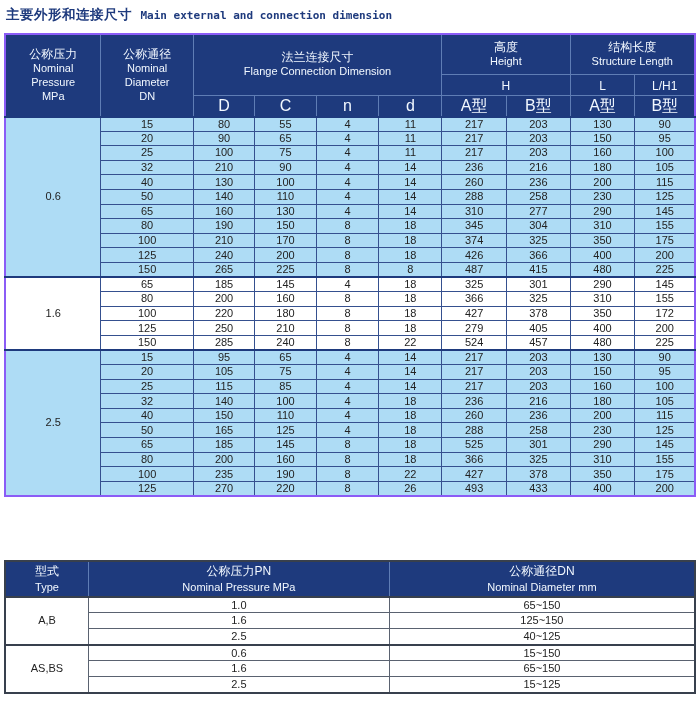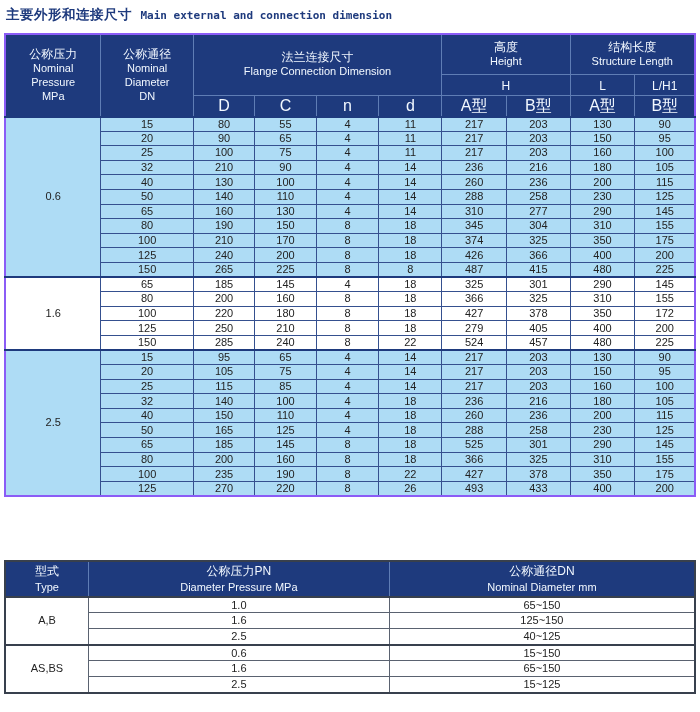--- a/index.html
+++ b/index.html
@@ -431,21 +431,21 @@
         <col style="width:44.3%">
     </colgroup>
     <thead>
       <tr>
         <th>
           <span class="hdr-zh">型式</span>
           <span class="hdr-en">Type</span>
         </th>
         <th>
           <span class="hdr-zh">公称压力PN</span>
-          <span class="hdr-en">Diameter Pressure MPa</span>
+          <span class="hdr-en">Nominal Pressure MPa</span>
         </th>
         <th>
           <span class="hdr-zh">公称通径DN</span>
           <span class="hdr-en">Nominal Diameter mm</span>
         </th>
       </tr>
     </thead>
     <tbody id="type-body">
         <tr class="group-start">
           <td rowspan="3">A,B</td>

